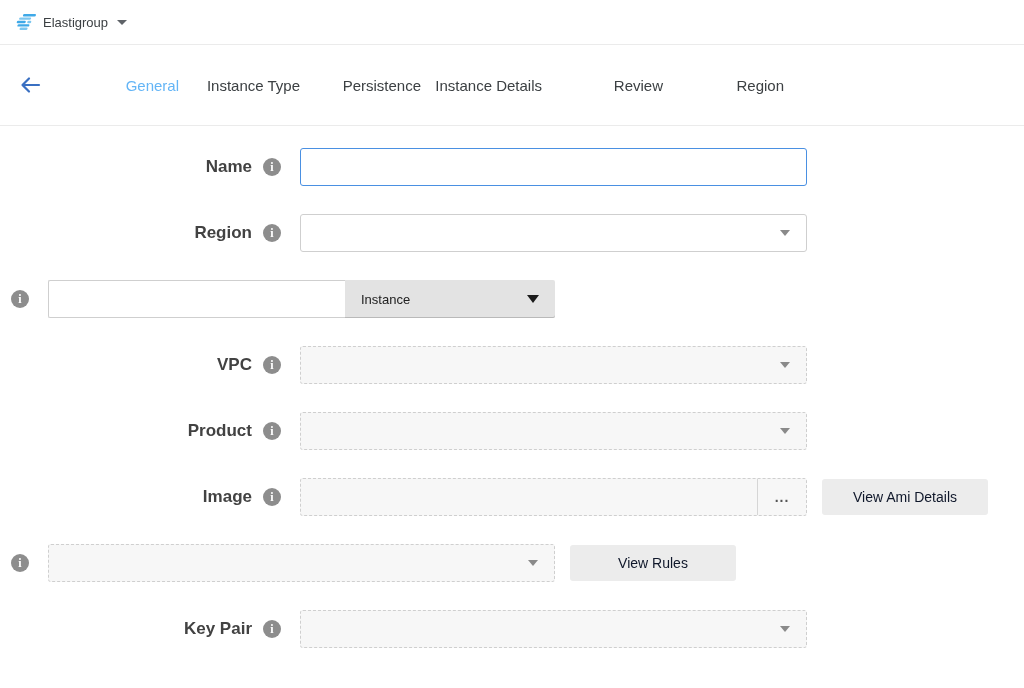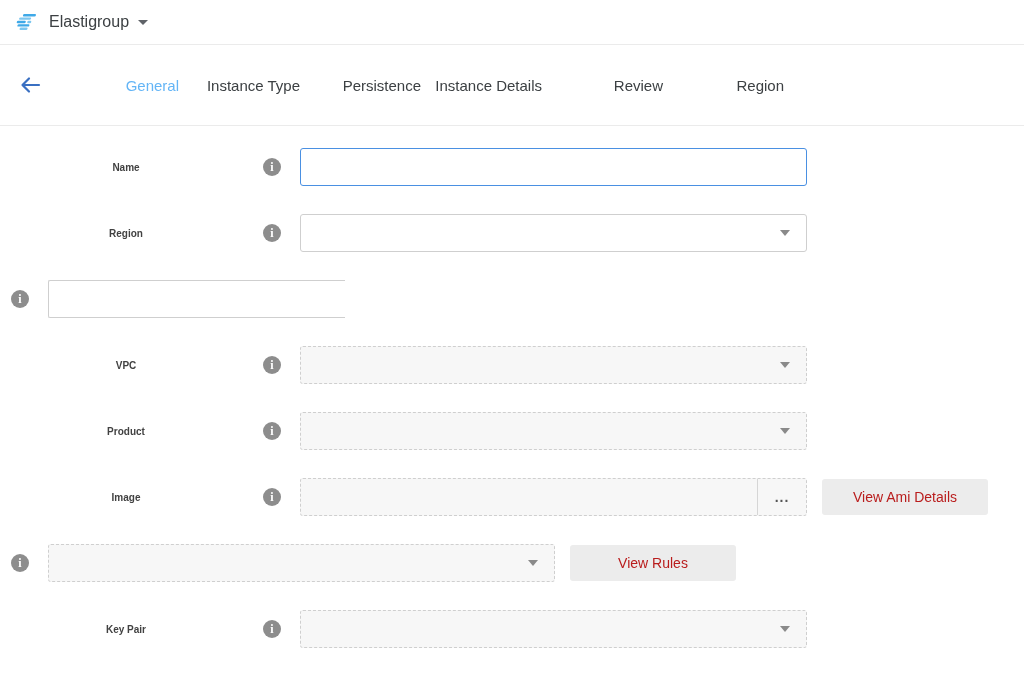--- a/index.html
+++ b/index.html
@@ -9,21 +9,21 @@
     font-family:"Liberation Sans", sans-serif;
     color:#424242; overflow:hidden;
   }
 
   
   .topbar {
     height:45px; display:flex; align-items:center;
     padding-left:14px; border-bottom:1px solid #ebebeb;
   }
   .logo { width:26px; height:22px; display:flex; align-items:center; }
-  .brand-name { margin-left:9px; font-size:16px; color:#3c4043; }
+  .brand-name { margin-left:3px; font-size:13px; color:#3c4043; }
   .brand-caret {
     margin-left:9px; width:0; height:0;
     border-left:5px solid transparent; border-right:5px solid transparent;
     border-top:5px solid #5f6368;
   }
 
   
   .tabbar {
     height:81px; display:flex; align-items:center;
     border-bottom:1px solid #ebebeb;
@@ -32,21 +32,21 @@
   .tab {
     width:121px; text-align:right; font-size:15px; color:#3c4043;
     cursor:pointer; white-space:nowrap;
   }
   .tab.active { color:#64b5f6; }
 
   
   .content { padding-top:22px; }
   .form-row { display:flex; align-items:center; height:38px; margin-bottom:28px; }
   .row-label {
-    width:252px; text-align:center; font-size:10px; font-weight:bold; color:#424242;
+    width:252px; text-align:right; font-size:17px; font-weight:bold; color:#424242;
   }
   .info-icon {
     width:18px; height:18px; margin-left:11px; flex:0 0 18px;
     border-radius:50%; background:#8d8d8d; color:#ffffff;
     display:flex; align-items:center; justify-content:center;
     font-family:"Liberation Serif", serif; font-weight:bold; font-size:12px;
     cursor:pointer;
   }
   .field { margin-left:19px; width:507px; height:38px; position:relative; }
 
@@ -95,21 +95,21 @@
   .image-main { flex:1; }
   .browse-seg {
     width:49px; border-left:1px solid #d6d6d6;
     display:flex; align-items:center; justify-content:center;
     font-size:14px; font-weight:bold; color:#555; letter-spacing:1px;
   }
 
   .action-btn {
     margin-left:15px; width:166px; height:36px;
     background:#ececec; border:none; border-radius:3px;
-    color:#b91c1c; font-size:14px; font-family:"Liberation Sans", sans-serif;
+    color:#0f172a; font-size:14px; font-family:"Liberation Sans", sans-serif;
     display:flex; align-items:center; justify-content:center;
   }
 </style>
 </head>
 <body>
 
 <div class="topbar">
   <span class="logo">
     <svg width="26" height="22" viewBox="0 0 26 22">
       <g transform="skewX(-14)" fill="#3fa9e8">
@@ -159,20 +159,24 @@
         <span class="caret"></span>
       </div>
     </div>
   </div>
 
   <div class="form-row">
     <span class="info-icon">i</span>
     <div class="field">
       <div class="capacity-wrap">
         <input class="capacity-input" type="text" value="" style="">
+        <div class="unit-select">
+          <span>Instance</span>
+          <span class="caret-dark"></span>
+        </div>
       </div>
     </div>
   </div>
 
   <div class="form-row">
     <span class="row-label">VPC</span>
     <span class="info-icon">i</span>
     <div class="field">
       <div class="select disabled">
         <span></span>

